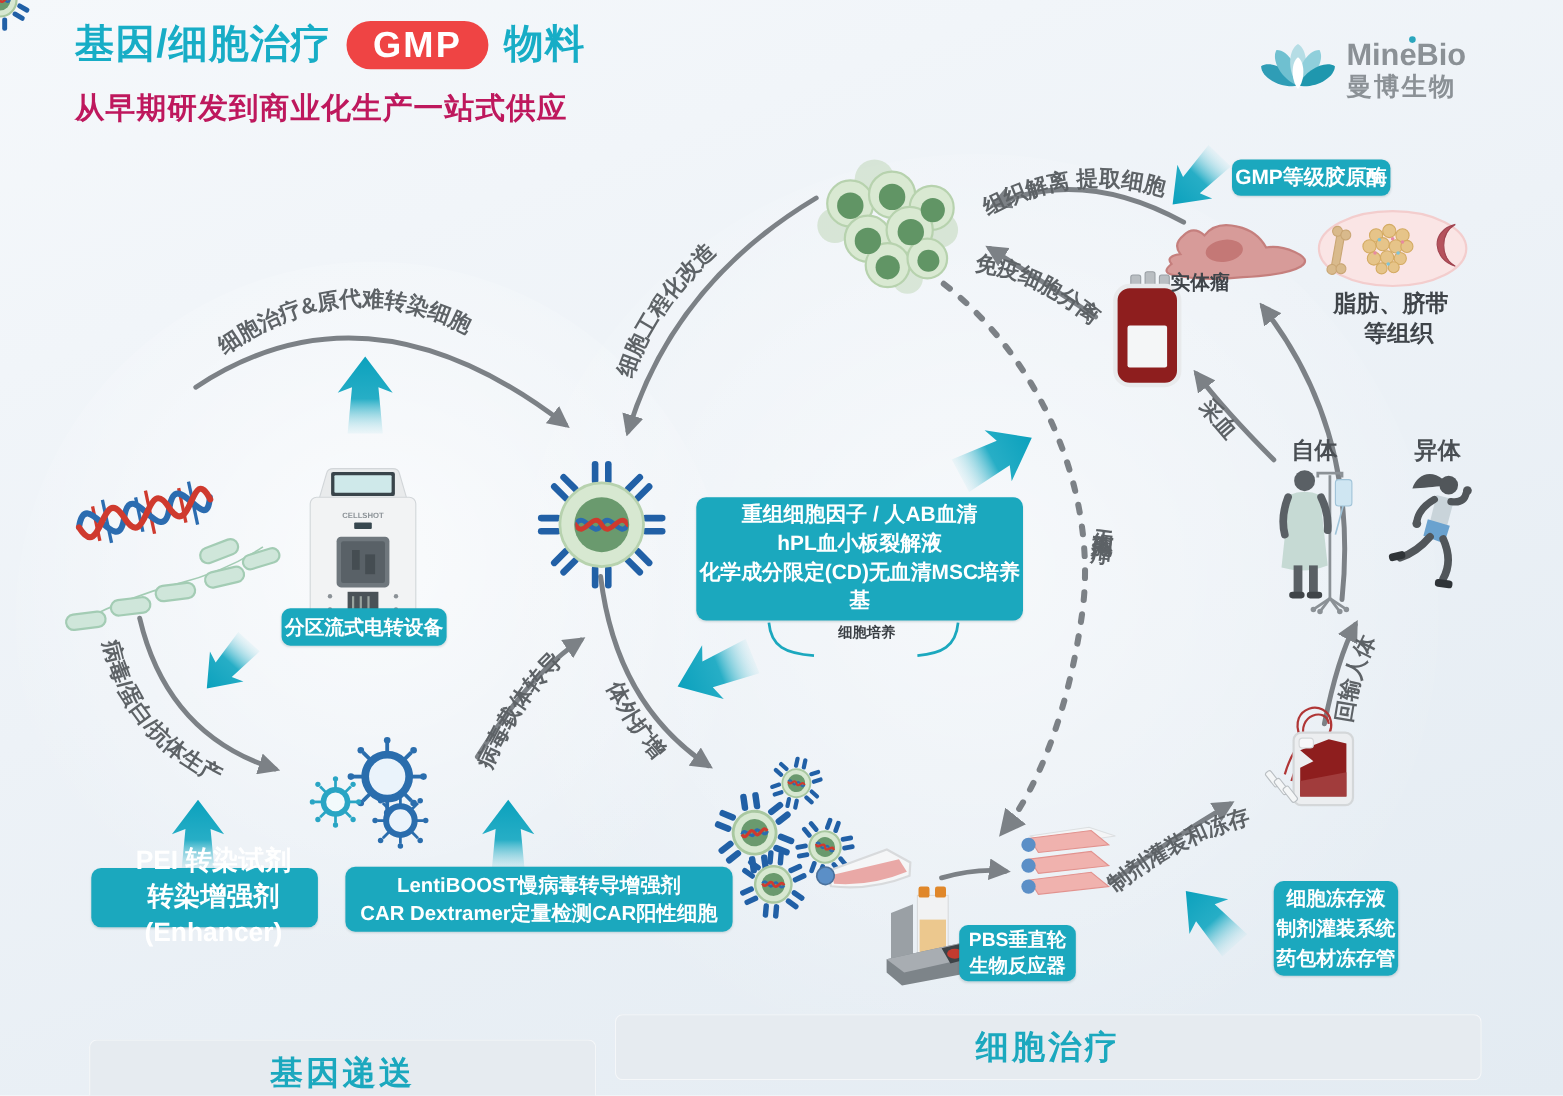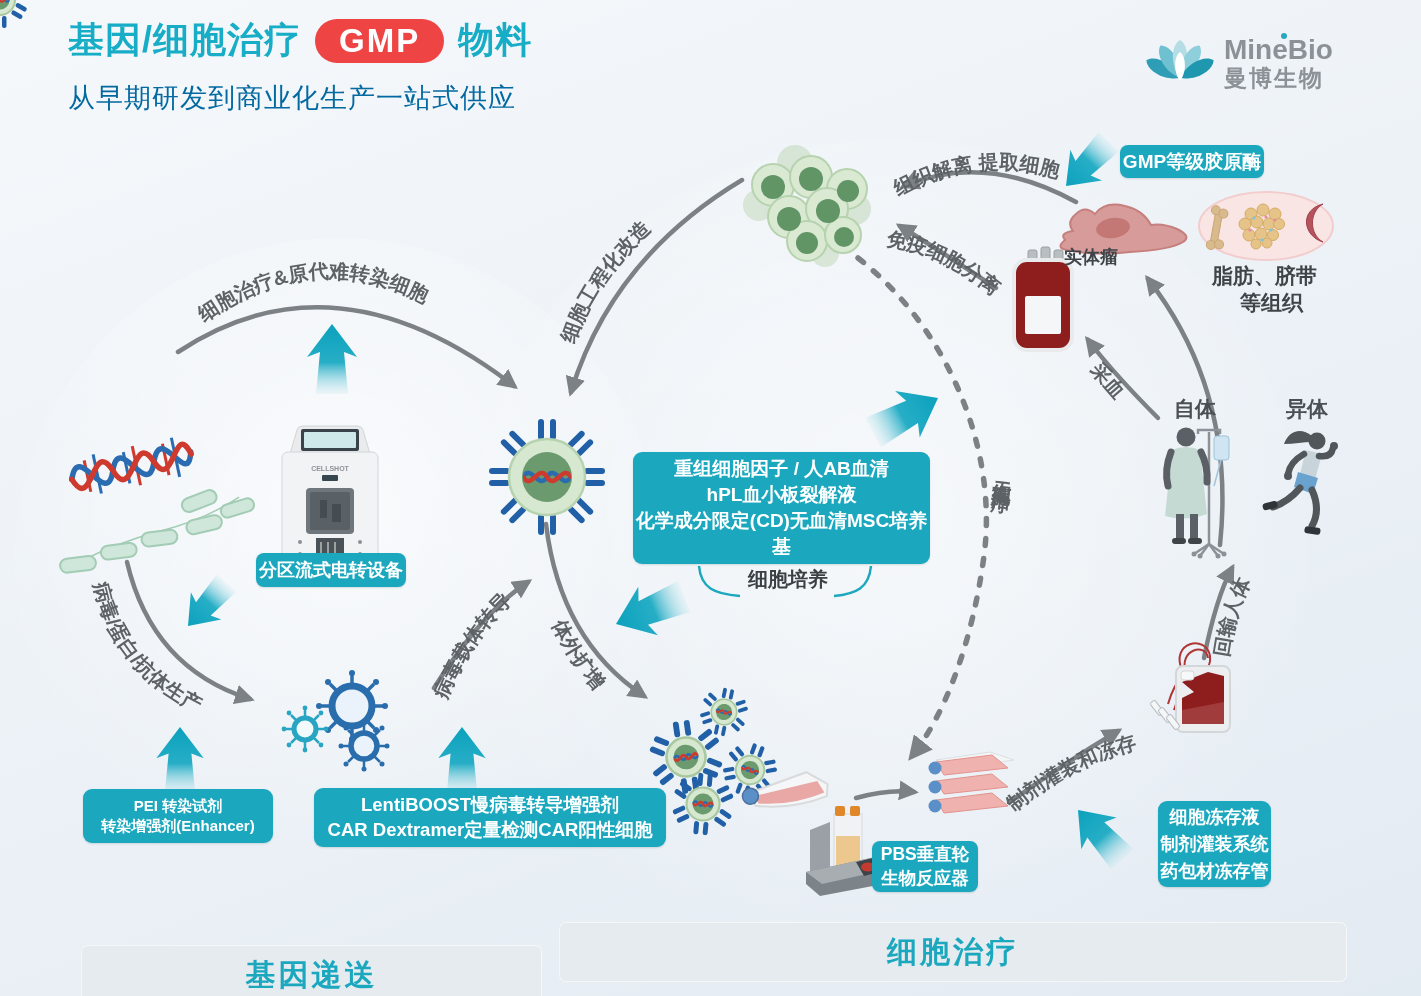--- a/index.html
+++ b/index.html
@@ -13,45 +13,45 @@
     background:radial-gradient(circle at 50% 42%,rgba(255,255,255,.7),rgba(255,255,255,0) 72%);}
   .bgc-r{left:468px;top:140px;width:840px;height:840px;
     background:radial-gradient(circle at 50% 45%,rgba(255,255,255,.55),rgba(255,255,255,0) 74%);}
 
   .abs{position:absolute;}
   
   .title-row{left:68px;top:16px;display:flex;align-items:center;gap:14px;}
   .title-seg{font-size:36px;font-weight:bold;color:#17adc6;letter-spacing:1px;}
   .gmp-badge{background:#ef4444;color:#fff;font-size:33px;font-weight:bold;
     padding:3px 24px;border-radius:28px;letter-spacing:2px;}
-  .subtitle{left:68px;top:80px;font-size:27px;font-weight:normal;color:#0369a1;letter-spacing:1px;}
+  .subtitle{left:68px;top:80px;font-size:27px;font-weight:bold;color:#be185d;letter-spacing:1px;}
 
   
   .logo{left:1136px;top:16px;width:250px;height:80px;}
 
   
   .tbox{background:#1ba8be;color:#fff;font-weight:bold;text-align:center;
     border-radius:9px;display:flex;flex-direction:column;justify-content:center;
     line-height:1.35;box-shadow:0 1px 2px rgba(0,60,70,.15);}
   .b-collagenase{left:1120px;top:145px;width:144px;height:33px;font-size:19px;border-radius:8px;}
   .b-electro{left:256px;top:553px;width:150px;height:34px;font-size:18px;border-radius:8px;}
-  .b-pei{left:83px;top:789px;width:190px;height:54px;font-size:15px;}
+  .b-pei{left:83px;top:789px;width:190px;height:54px;font-size:24px;padding-left:16px;}
   .b-lenti{left:314px;top:788px;width:352px;height:59px;font-size:18.5px;}
   .b-media{left:633px;top:452px;width:297px;height:112px;font-size:19px;line-height:26px;}
   .b-pbs{left:872px;top:841px;width:106px;height:51px;font-size:17.5px;border-radius:8px;}
   .b-cryo{left:1158px;top:801px;width:113px;height:86px;font-size:18px;line-height:27px;}
 
   
   .lbl{color:#3f4449;font-weight:bold;white-space:nowrap;}
   .lbl-tumor{left:1064px;top:245px;font-size:18px;font-family:Liberation Serif, serif;}
   .lbl-tissue1{left:1212px;top:262px;font-size:21px;}
   .lbl-tissue2{left:1240px;top:289px;font-size:21px;}
   .lbl-auto{left:1174px;top:395px;font-size:21px;color:#4a4f54;}
   .lbl-allo{left:1286px;top:395px;font-size:21px;color:#4a4f54;}
-  .lbl-culture{left:742px;top:566px;font-size:20px;color:#3b4045;width:92px;text-align:center;}
+  .lbl-culture{left:742px;top:566px;font-size:13px;color:#3b4045;width:92px;text-align:center;}
   .lbl-stem{left:991px;top:466px;font-size:19px;color:#5d6266;writing-mode:vertical-rl;
     letter-spacing:3px;transform:rotate(7deg);font-weight:bold;}
 
   
   .banner{background:#e6ebf0;border-radius:7px;display:flex;align-items:center;justify-content:center;
     color:#1ba8be;font-size:30px;font-weight:bold;letter-spacing:3px;box-shadow:inset 0 0 0 1px rgba(255,255,255,.6);}
   .ban-l{left:81px;top:945px;width:461px;height:60px;}
   .ban-r{left:559px;top:922px;width:788px;height:60px;}
 
   svg text.curve{font-family:"Liberation Sans","DejaVu Sans",sans-serif;

